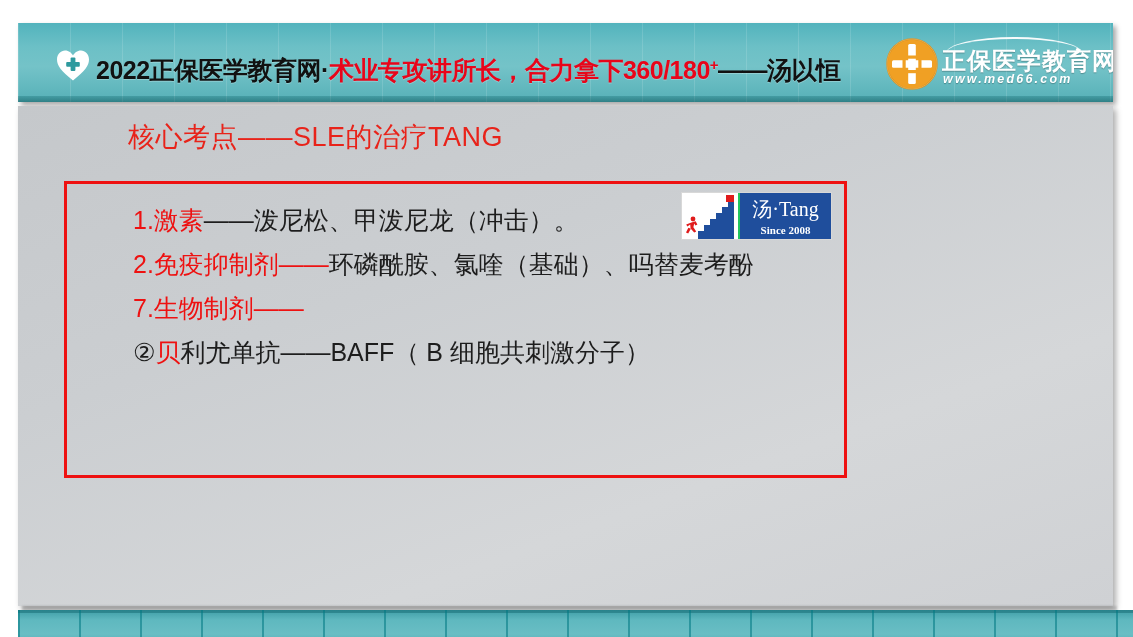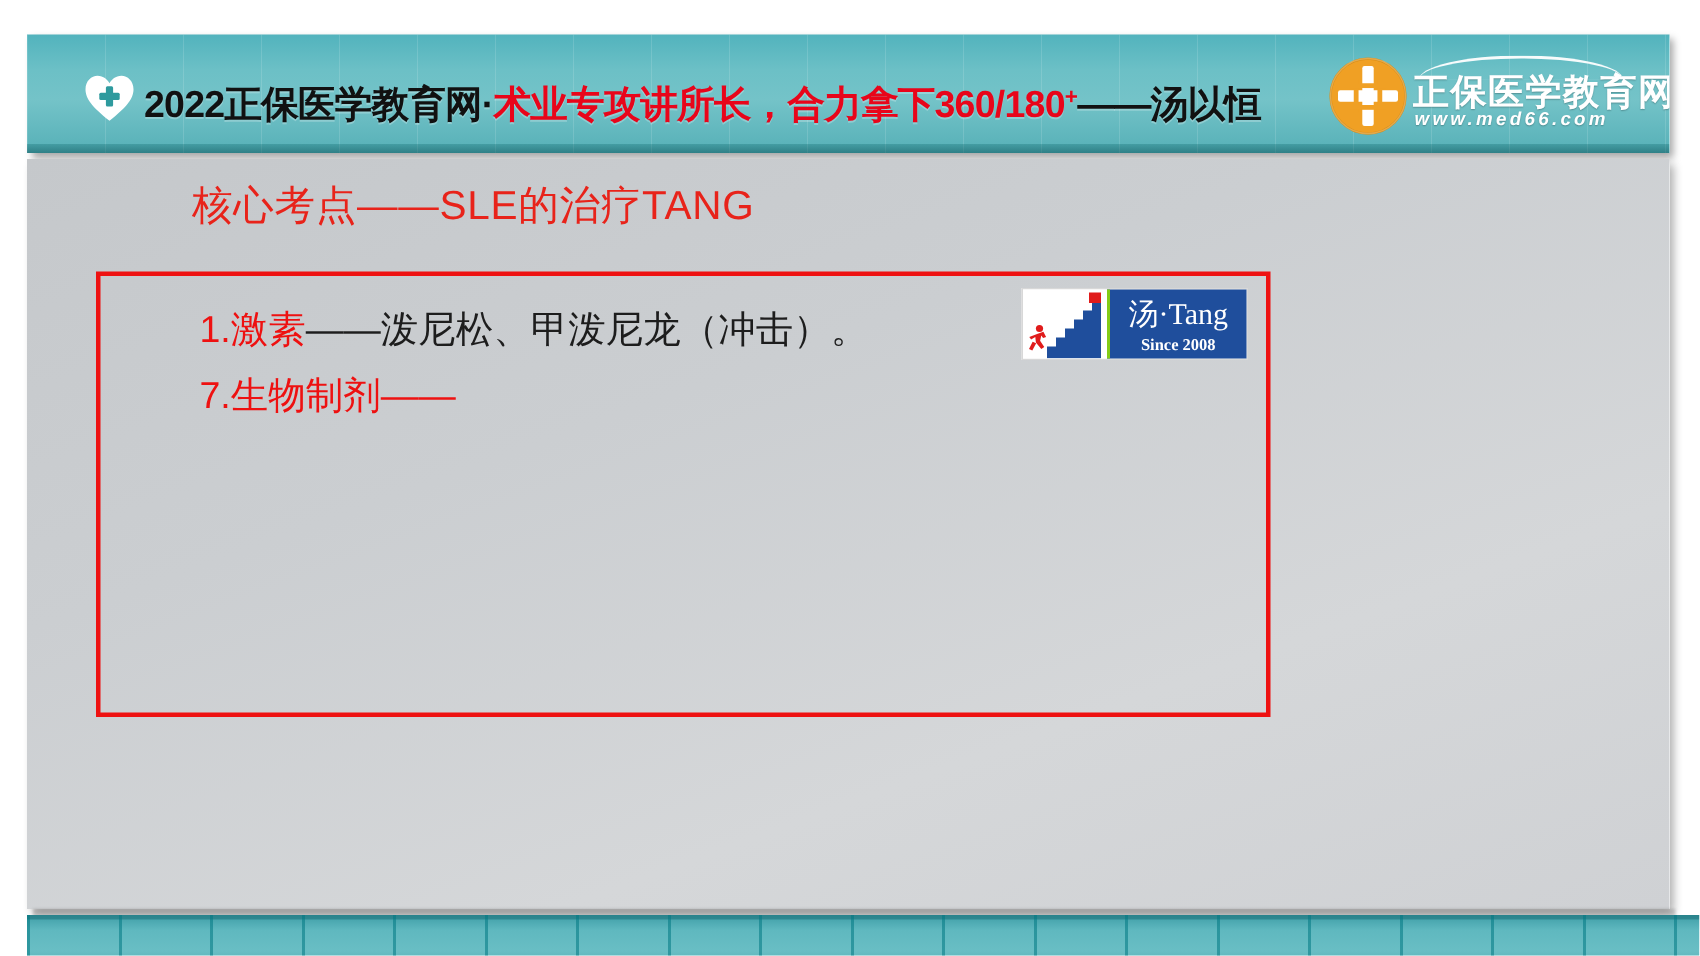--- a/index.html
+++ b/index.html
@@ -189,21 +189,21 @@
     width: 56px;
     height: 100%;
     background: #ffffff;
     overflow: hidden;
     flex: 0 0 56px;
   }
   .tang-right {
     position: relative;
     flex: 1;
     background: #1f4e9c;
-    border-left: 2px solid #84cc16;
+    border-left: 2px solid #22c55e;
     color: #ffffff;
     text-align: center;
   }
   .tang-cn {
     position: absolute;
     left: 0; right: 0; top: 3px;
     font-size: 20px;
     font-family: "Liberation Serif", "DejaVu Serif", serif;
     white-space: nowrap;
   }
@@ -323,21 +323,27 @@
           <span class="tang-cn">汤·Tang</span>
           <span class="tang-since">Since 2008</span>
         </span>
       </div>
 
       <div class="body-lines">
         <div class="ln indent">
           <span class="red">1.激素</span><span>——泼尼松、甲泼尼龙（冲击）。</span>
         </div>
         <div class="ln indent">
+          <span class="red">2.免疫抑制剂——</span><span>环磷酰胺、氯喹（基础）、吗替麦考酚</span>
+        </div>
+        <div class="ln indent">
           <span class="red">7.生物制剂——</span>
+        </div>
+        <div class="ln indent">
+          <span>②</span><span class="red">贝</span><span>利尤单抗——BAFF（ B 细胞共刺激分子）</span>
         </div>
       </div>
 
     </div>
   </div>
 
   <div class="panel-bottom-shadow"></div>
 
   <div class="footer-bar">
     <div class="footer-top-line"></div>

